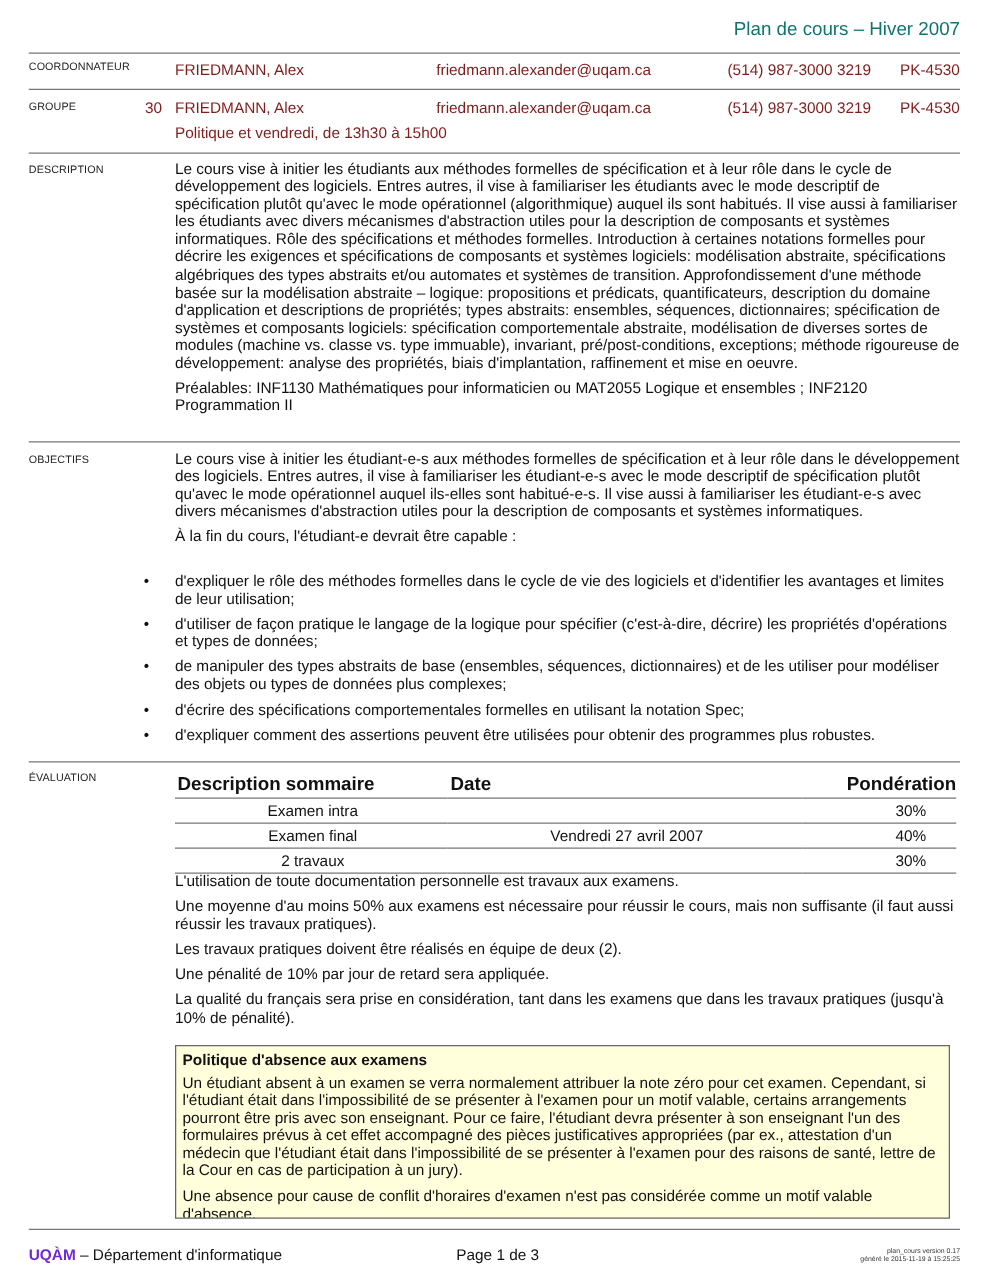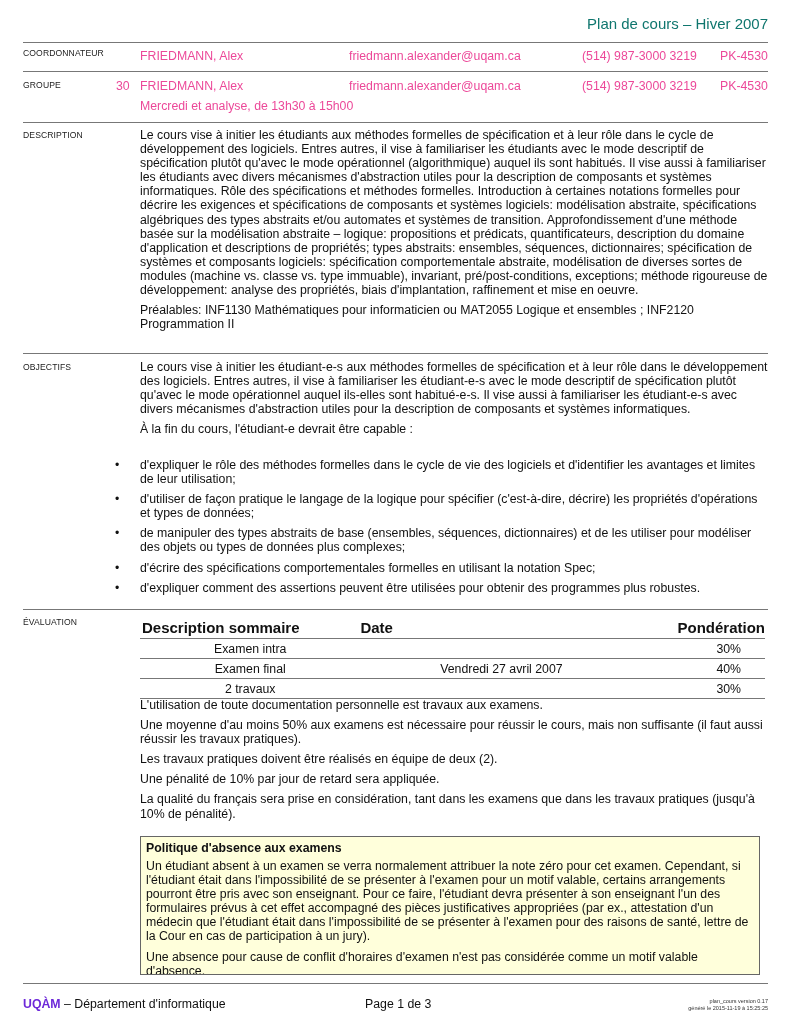--- a/index.html
+++ b/index.html
@@ -4,21 +4,21 @@
 <style>
   html, body { margin: 0; padding: 0; background: #ffffff; }
   body { width: 791px; height: 1024px; position: relative; overflow: hidden;
          font-family: "Liberation Sans", sans-serif; color: #111; }
   .page { position: absolute; left: 23px; top: 0; width: 745px; }
   .title-row { position: absolute; top: 14px; left: 0; width: 745px; height: 24px; }
   .title { position: absolute; left: 0; top: 0; font-size: 16.5px; font-weight: bold; color: #111; white-space: nowrap; }
   .subtitle { position: absolute; right: 0; top: 1px; font-size: 15px; color: #0f766e; white-space: nowrap; }
   .hr { position: absolute; left: 0; width: 745px; height: 0; border-top: 1.5px solid #777; }
   .label { position: absolute; left: 0; font-size: 8.6px; color: #222; letter-spacing: 0.1px; white-space: nowrap; }
-  .txt { position: absolute; font-size: 12.3px; color: #ec4899; white-space: nowrap; }
+  .txt { position: absolute; font-size: 12.3px; color: #7f1d1d; white-space: nowrap; }
   .para { position: absolute; left: 117px; width: 630px; font-size: 12.3px; line-height: 14.1px; color: #111; }
   .para p { margin: 0 0 6px 0; }
   .bullets { position: absolute; left: 0; width: 745px; }
   .bullet { position: relative; font-size: 12.3px; line-height: 14.1px; margin-bottom: 6px; padding-left: 117px; }
   .bullet .dot { position: absolute; left: 92px; top: 0; }
   table.eval { position: absolute; left: 117px; top: 617px; width: 625px; border-collapse: collapse; }
   table.eval th { font-size: 15px; font-weight: bold; text-align: left; padding: 2px 0 2px 2px; border-bottom: 1.5px solid #777; height: 12px; }
   table.eval td { font-size: 12.3px; padding: 2px 0 2px 2px; border-bottom: 1.5px solid #777; height: 15px; text-align: center; }
   table.eval .c-date { width: 282px; }
   table.eval .c-pond { text-align: right; padding-right: 24px; }
@@ -48,21 +48,21 @@
   <div class="txt" style="left:559px;top:49px">(514) 987-3000 3219</div>
   <div class="txt" style="left:697px;top:49px">PK-4530</div>
   <div class="hr" style="top:71px"></div>
 
   <div class="label" style="top:80px">GROUPE</div>
   <div class="txt" style="left:93px;top:79px">30</div>
   <div class="txt" style="left:117px;top:79px">FRIEDMANN, Alex</div>
   <div class="txt" style="left:326px;top:79px">friedmann.alexander@uqam.ca</div>
   <div class="txt" style="left:559px;top:79px">(514) 987-3000 3219</div>
   <div class="txt" style="left:697px;top:79px">PK-4530</div>
-  <div class="txt" style="left:117px;top:99px">Mercredi et analyse, de 13h30 à 15h00</div>
+  <div class="txt" style="left:117px;top:99px">Politique et vendredi, de 13h30 à 15h00</div>
   <div class="hr" style="top:122px"></div>
 
   <div class="label" style="top:130px">DESCRIPTION</div>
   <div class="para" style="top:128px;width:628px">
     <p>Le cours vise à initier les étudiants aux méthodes formelles de spécification et à leur rôle dans le cycle de développement des logiciels. Entres autres, il vise à familiariser les étudiants avec le mode descriptif de spécification plutôt qu'avec le mode opérationnel (algorithmique) auquel ils sont habitués. Il vise aussi à familiariser les étudiants avec divers mécanismes d'abstraction utiles pour la description de composants et systèmes informatiques. Rôle des spécifications et méthodes formelles. Introduction à certaines notations formelles pour décrire les exigences et spécifications de composants et systèmes logiciels: modélisation abstraite, spécifications algébriques des types abstraits et/ou automates et systèmes de transition. Approfondissement d'une méthode basée sur la modélisation abstraite – logique: propositions et prédicats, quantificateurs, description du domaine d'application et descriptions de propriétés; types abstraits: ensembles, séquences, dictionnaires; spécification de systèmes et composants logiciels: spécification comportementale abstraite, modélisation de diverses sortes de modules (machine vs. classe vs. type immuable), invariant, pré/post-conditions, exceptions; méthode rigoureuse de développement: analyse des propriétés, biais d'implantation, raffinement et mise en oeuvre.</p>
     <p>Préalables: INF1130 Mathématiques pour informaticien ou MAT2055 Logique et ensembles ; INF2120 Programmation II</p>
   </div>
   <div class="hr" style="top:353px"></div>
 
   <div class="label" style="top:362px">OBJECTIFS</div>

